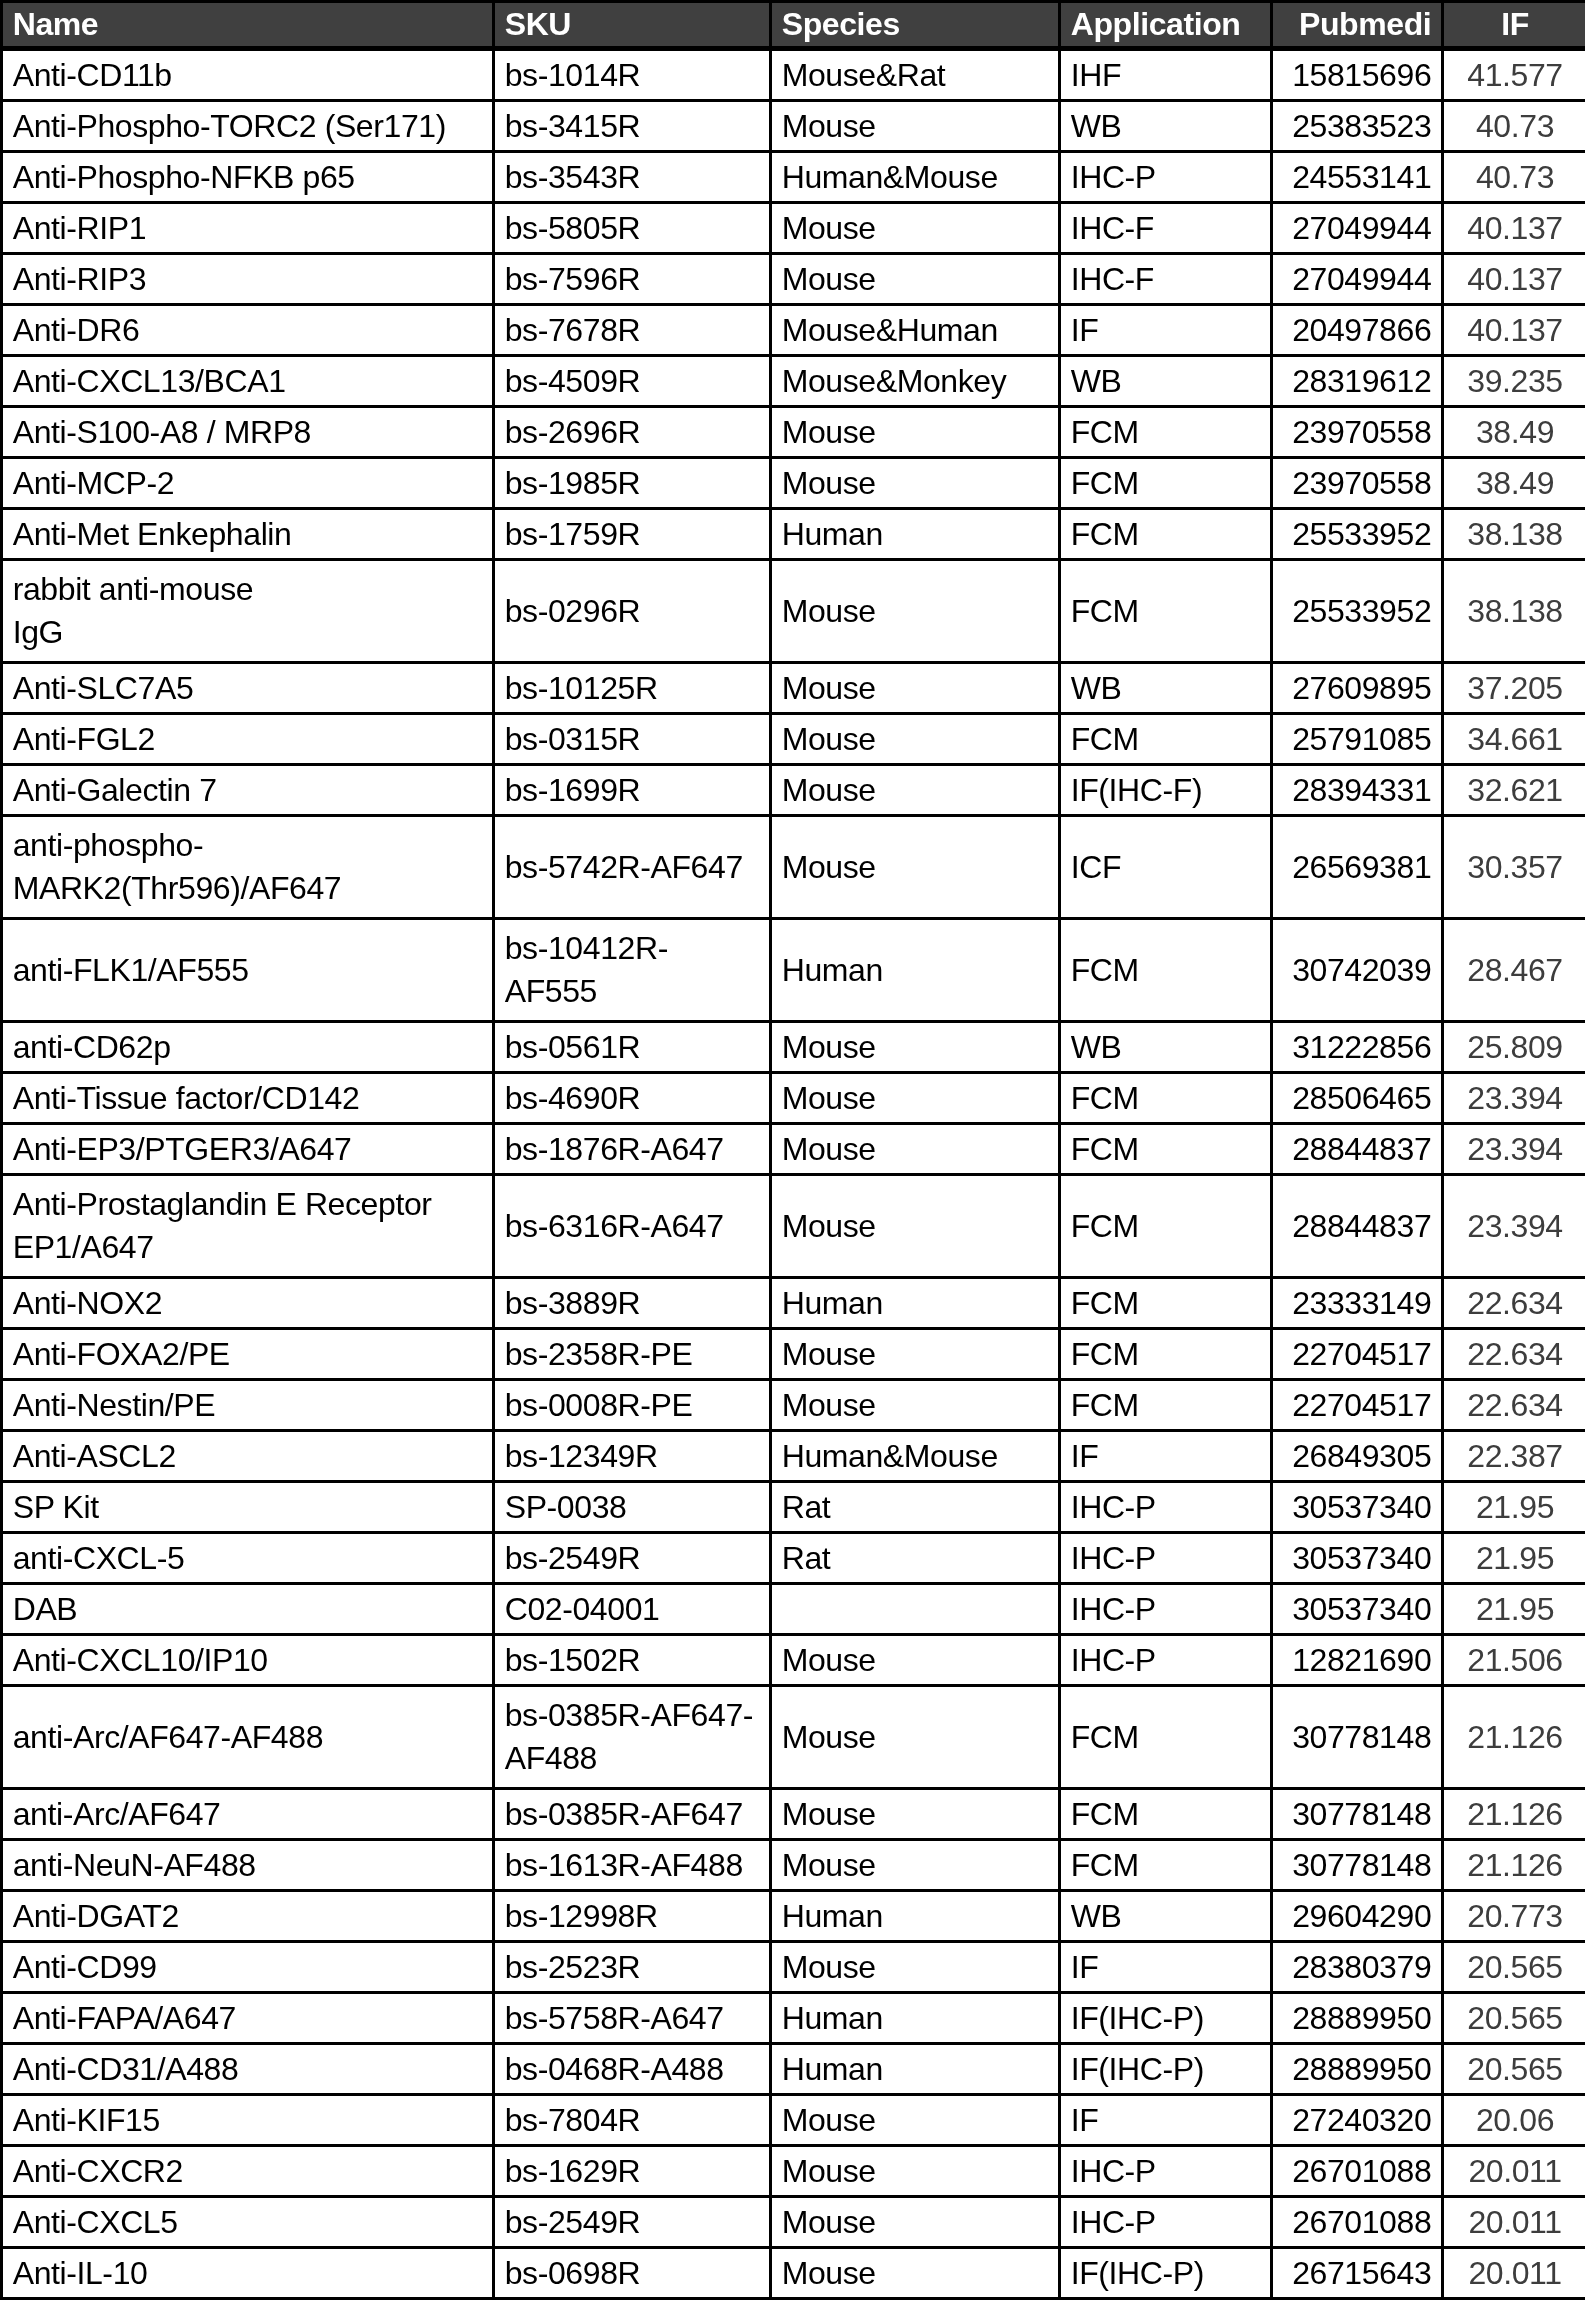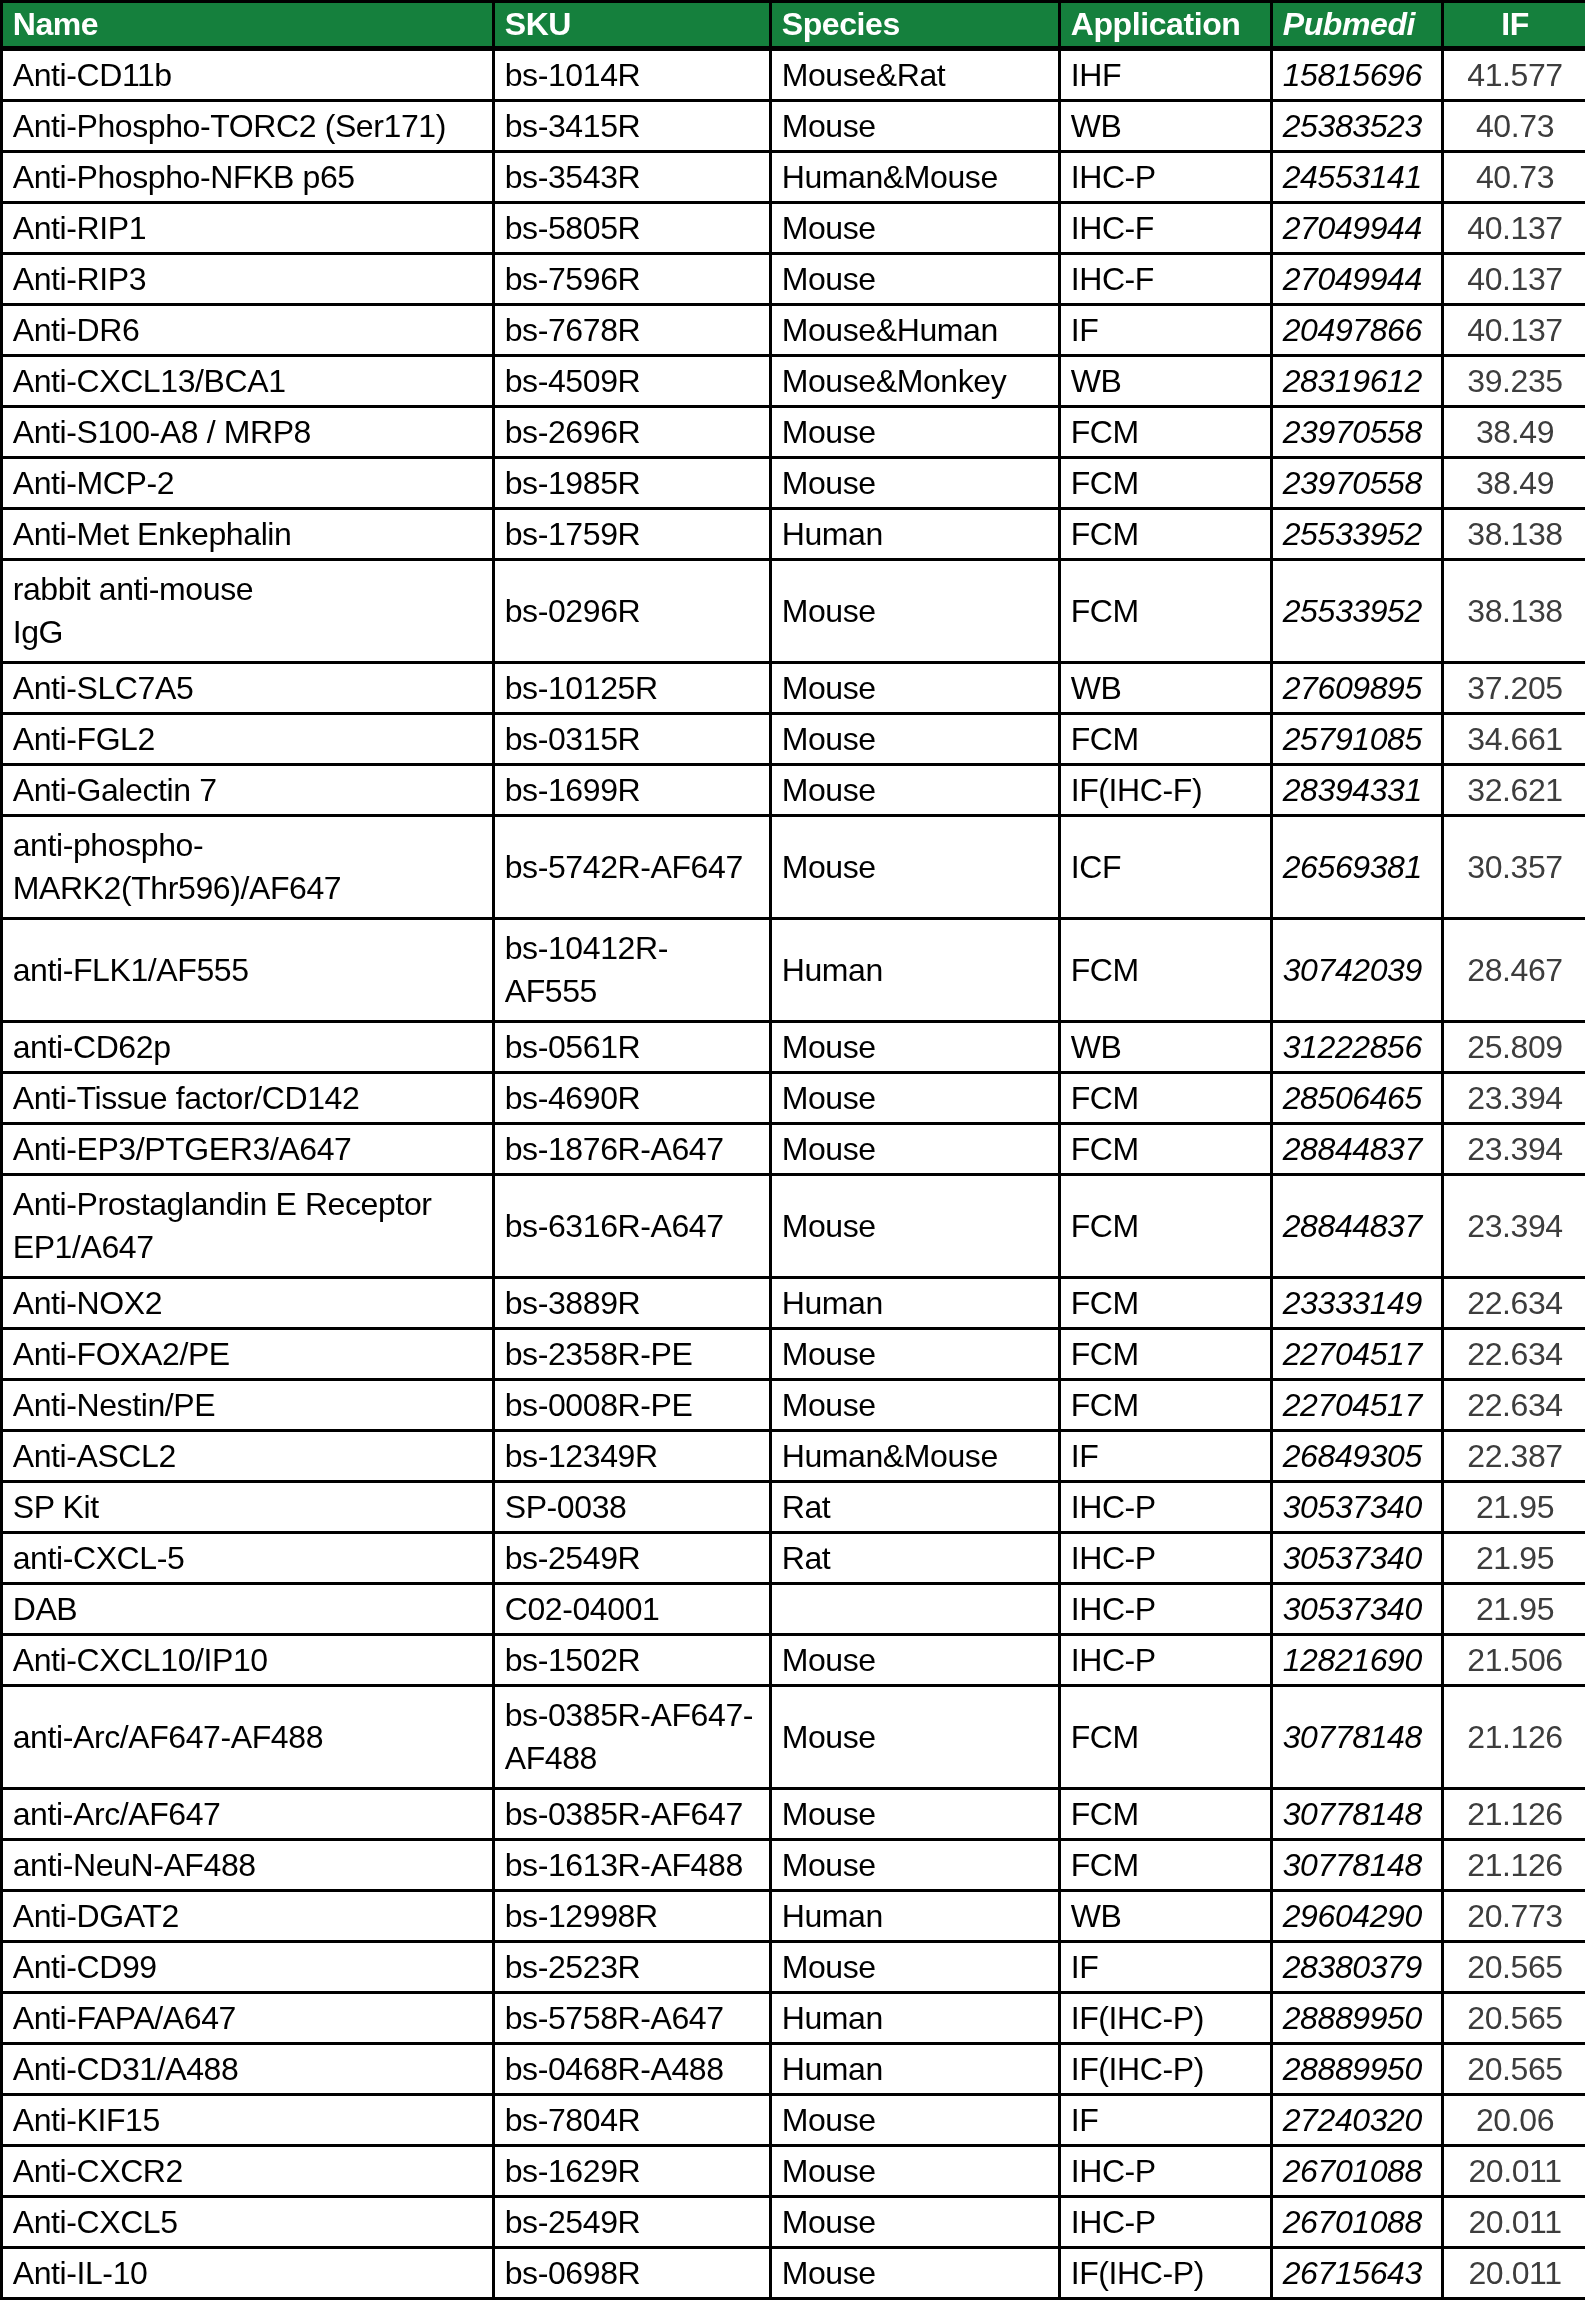--- a/index.html
+++ b/index.html
@@ -23,33 +23,33 @@
     font-size: 32px;
     letter-spacing: -0.4px;
     vertical-align: middle;
     overflow: hidden;
     white-space: pre-line;
     line-height: 1.35;
     color: #000000;
     text-align: left;
   }
   .data-table thead th {
-    background: #15803d;
+    background: #404040;
     color: #ffffff;
     font-weight: bold;
     height: 41px;
     border-bottom: 5.7px solid #000000;
   }
   .data-table tbody td {
     height: 48px;
   }
   .data-table tbody tr.tall td {
     height: 100px;
   }
-  .data-table .col-pubmedi { text-align: left; font-style: italic; }
+  .data-table .col-pubmedi { text-align: right; }
   .data-table .col-if      { text-align: center; }
   .data-table tbody td.col-if { color: #3d3d3d; }
   .data-table thead th.col-pubmedi,
   .data-table thead th.col-if { color: #ffffff; }
 </style>
 </head>
 <body>
 
 <table class="data-table">
   <colgroup>

